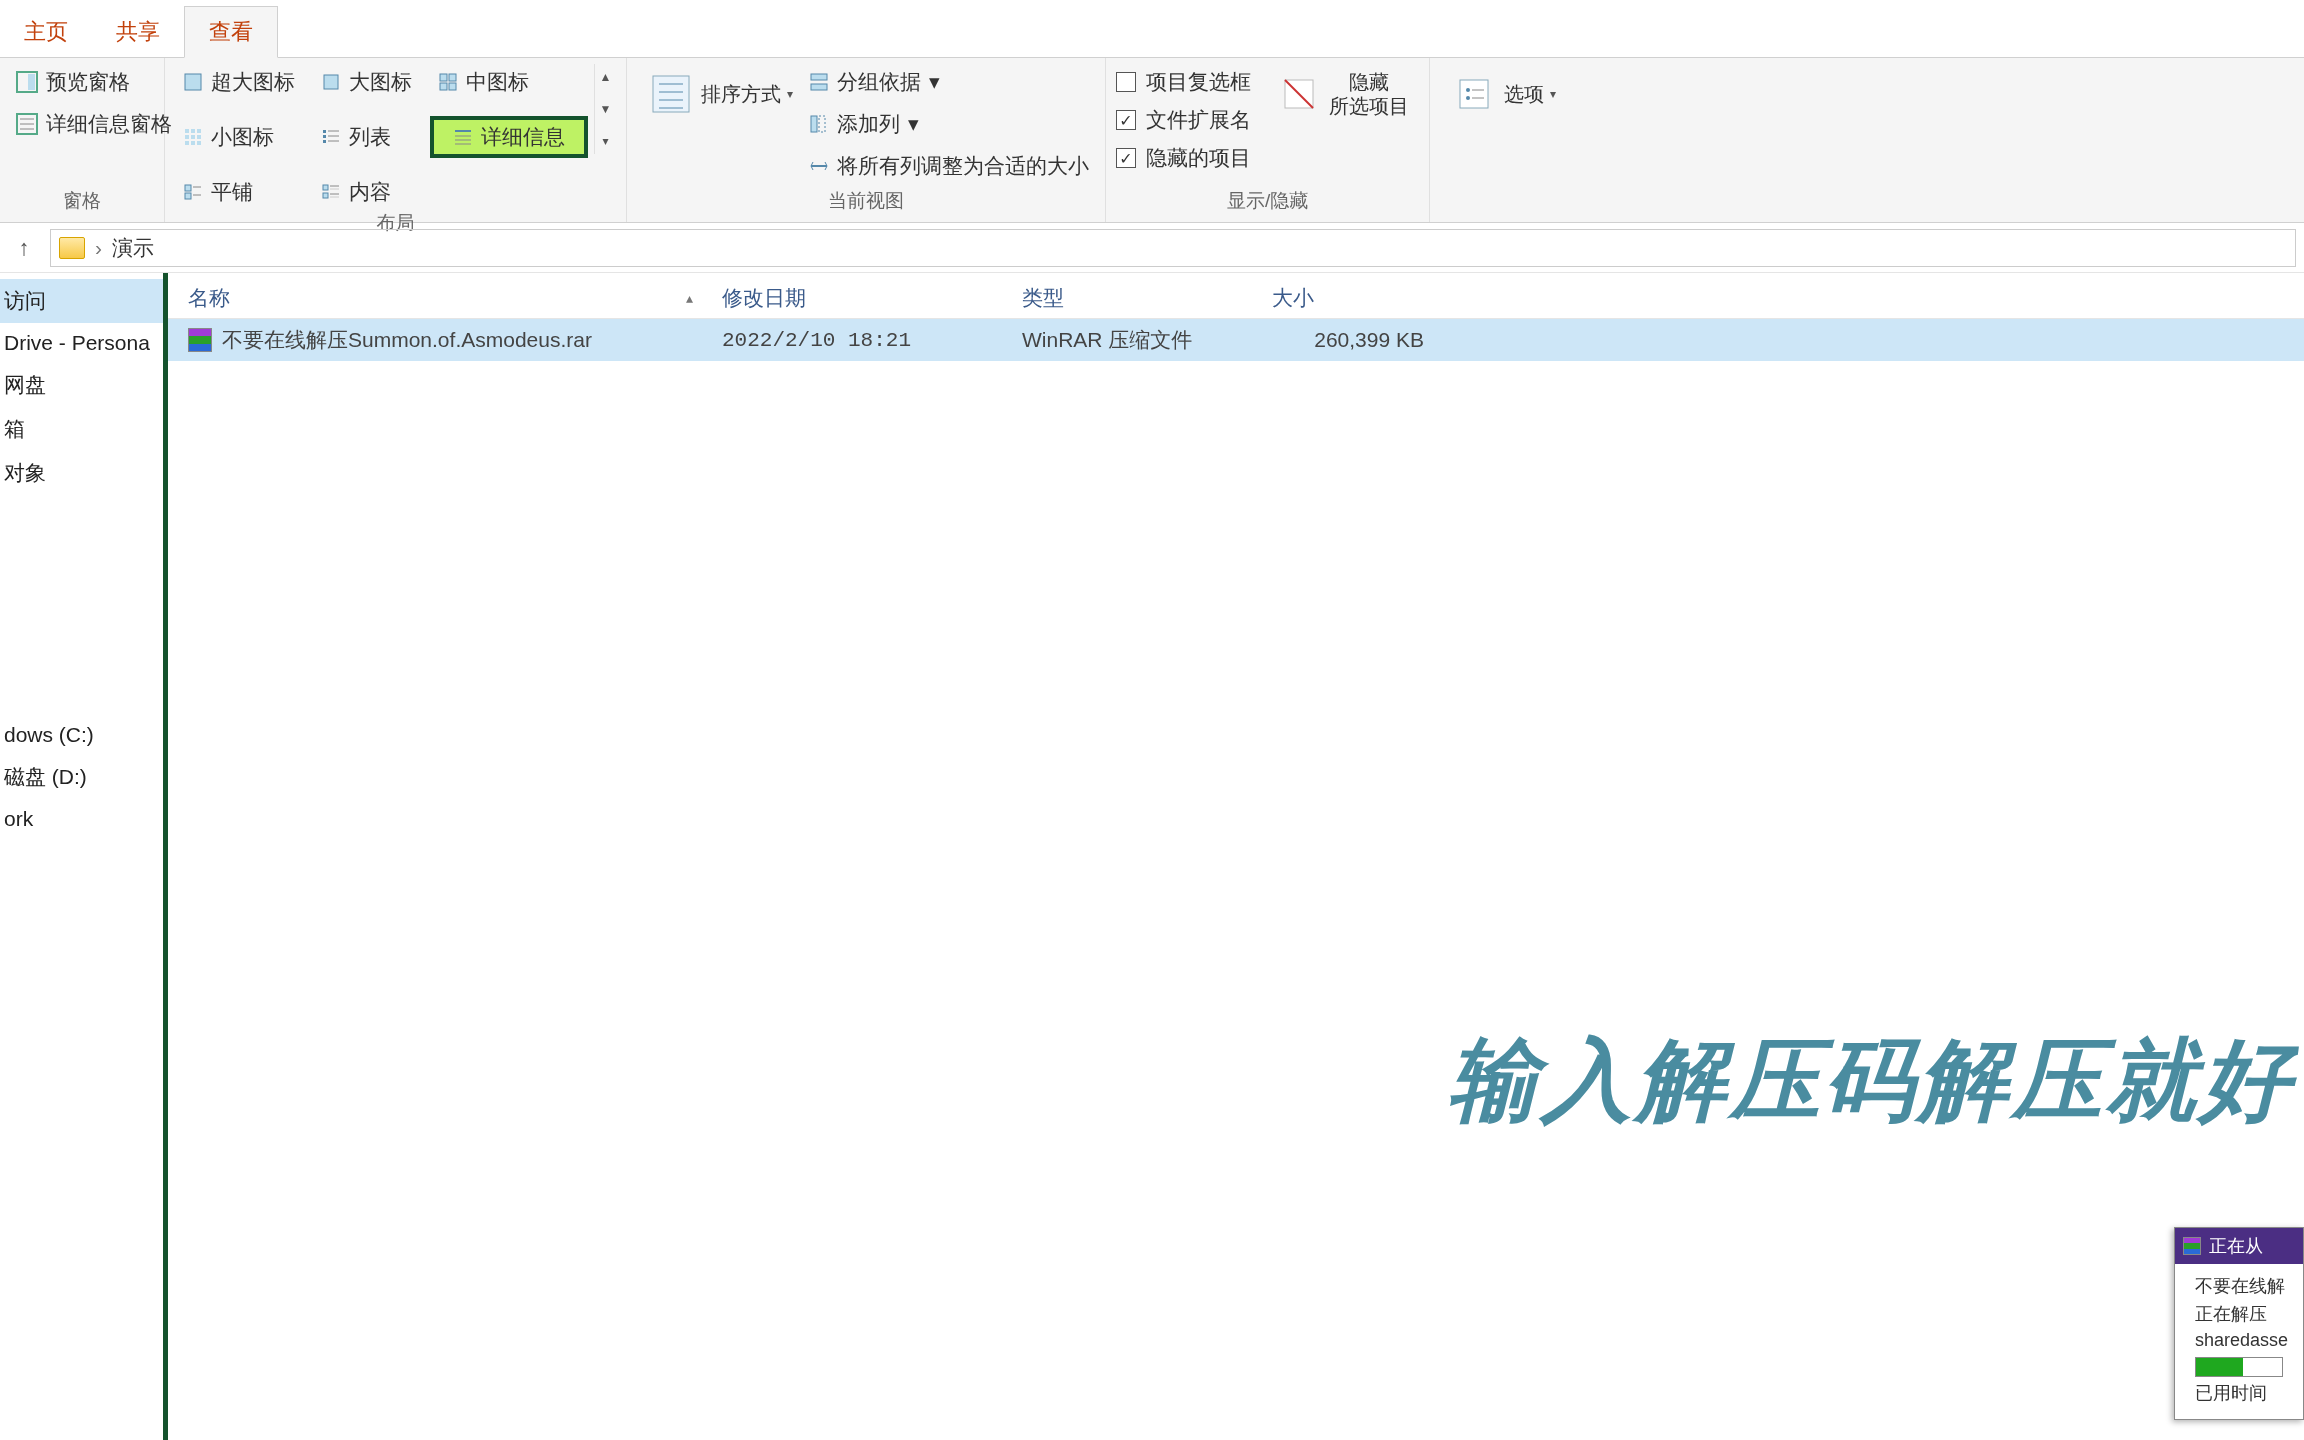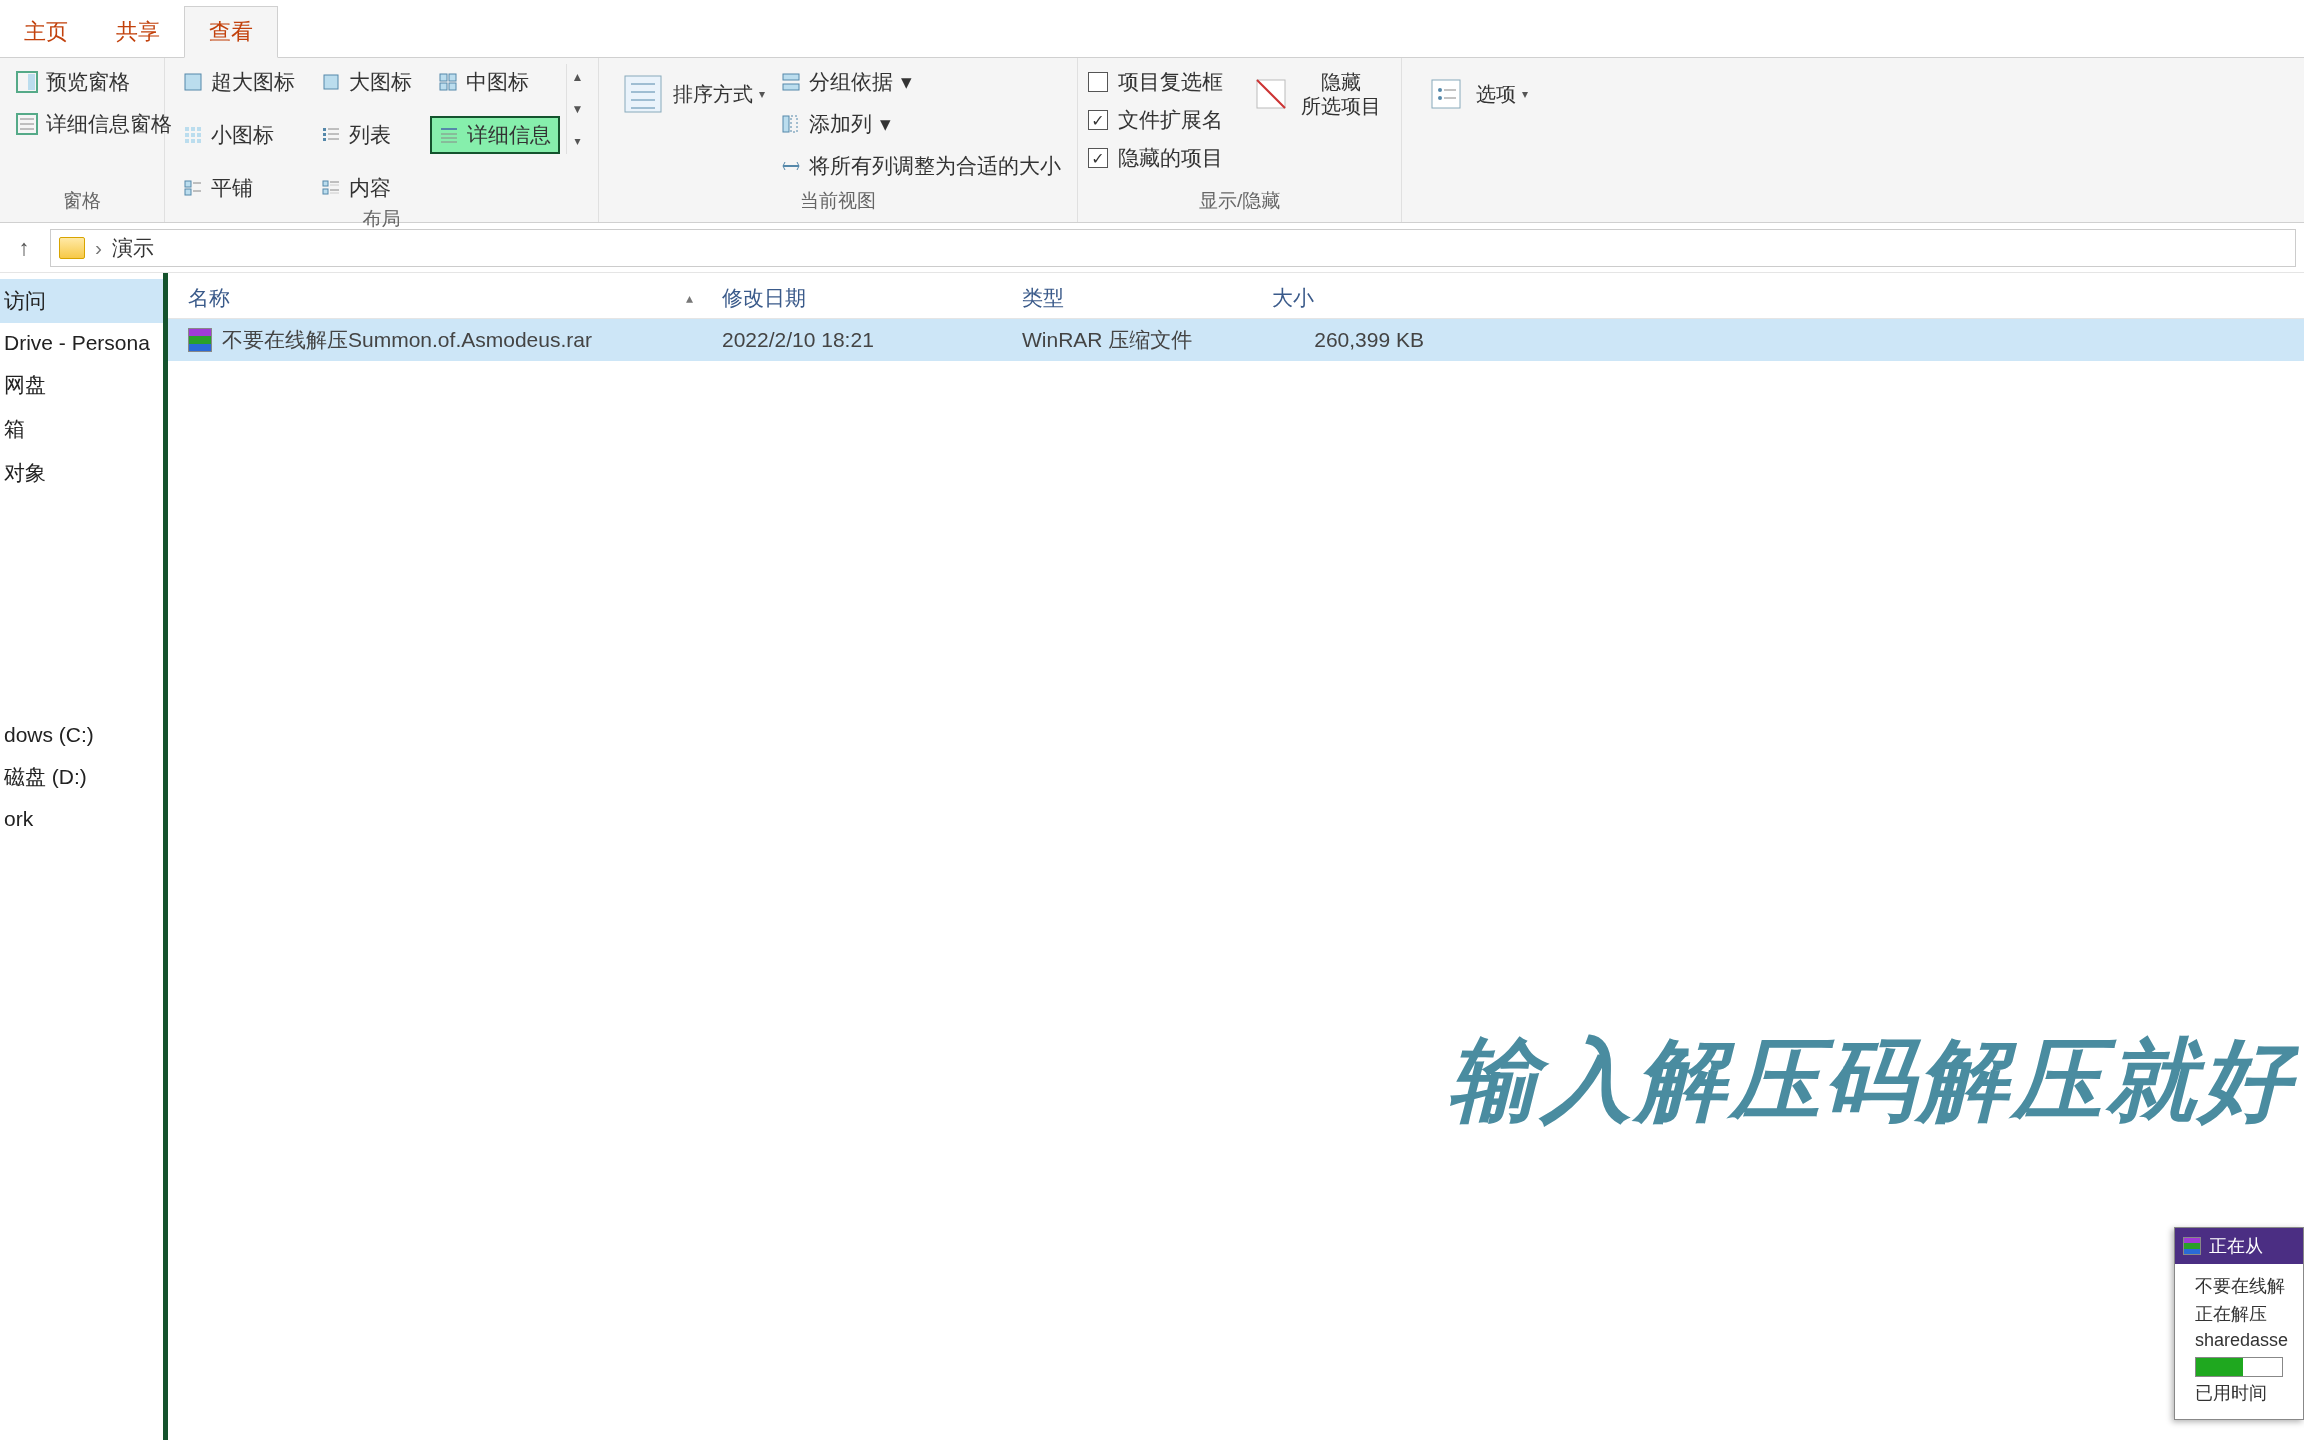--- a/index.html
+++ b/index.html
@@ -18,21 +18,21 @@
 .rgroup { border-right: 1px solid #e0e0e0; padding: 6px 10px 4px 10px; display: flex; flex-direction: column; justify-content: space-between; align-items: center; }
 .rgroup-body { display: flex; align-items: flex-start; flex: 1; }
 .rgroup-label { font-size: 19px; color: #666; text-align: center; padding-bottom: 4px; }
 
 .panes-col { display: flex; flex-direction: column; gap: 6px; }
 .pane-btn { display: flex; align-items: center; gap: 8px; padding: 4px 6px; cursor: pointer; white-space: nowrap; }
 .pane-btn .ic { width: 22px; height: 22px; display: inline-flex; align-items: center; justify-content: center; }
 
 .layout-grid { display: grid; grid-template-columns: auto auto auto; gap: 16px 10px; }
 .layout-item { display: flex; align-items: center; gap: 8px; padding: 4px 8px; cursor: pointer; white-space: nowrap; }
-.layout-item.sel { background: #86efac; border: 2px solid #14532d; padding: 3px 7px; }
+.layout-item.sel { background: #bef264; border: 4px solid #14532d; padding: 3px 19px; }
 .layout-dd { width: 22px; display: flex; flex-direction: column; justify-content: space-between; align-items: center; height: 90px; padding: 6px 0; border-left: 1px solid #e0e0e0; margin-left: 6px; }
 .arrow { font-size: 12px; color: #555; cursor: pointer; }
 
 .big-btn { display: flex; flex-direction: row; align-items: center; justify-content: flex-start; padding: 6px 10px; cursor: pointer; gap: 6px; }
 .big-btn .big-ic { width: 48px; height: 48px; display: flex; align-items: center; justify-content: center; }
 .big-btn .lbl { font-size: 20px; text-align: center; line-height: 1.2; }
 .big-btn .dd { font-size: 12px; color: #555; }
 
 .view-col { display: flex; flex-direction: column; gap: 6px; }
 .view-item { display: flex; align-items: center; gap: 8px; padding: 4px 6px; cursor: pointer; white-space: nowrap; }
@@ -60,21 +60,21 @@
 .col.name { width: 540px; padding-left: 20px; }
 .col.date { width: 300px; }
 .col.type { width: 250px; }
 .col.size { width: 180px; }
 .sort-ind { font-size: 14px; color: #777; }
 
 .row { display: flex; align-items: center; height: 42px; font-size: 21px; color: #444; }
 .row.sel { background: #cde6f7; }
 .cell { padding: 0 14px; }
 .cell.name { width: 540px; padding-left: 20px; display: flex; align-items: center; gap: 10px; }
-.cell.date { width: 300px; }
+.cell.date { width: 300px; font-family: Liberation Mono, monospace; }
 .cell.type { width: 250px; }
 .cell.size { width: 180px; text-align: right; }
 .rar-ic { width: 24px; height: 24px; display: inline-block; background: linear-gradient(to bottom, #a03bd6 0 33%, #2aa02a 33% 66%, #2a6ad6 66% 100%); border: 1px solid #888; }
 
 
 .overlay-text { position: absolute; right: 10px; top: 1020px; font-size: 90px; font-weight: 900; color: #4a8ca0; font-style: italic; letter-spacing: 4px; white-space: nowrap; font-family: "STKaiti","KaiTi",serif; }
 
 
 .popup { position: absolute; right: 0; bottom: 20px; width: 130px; border: 1px solid #888; background: #f0f0f0; box-shadow: -2px 2px 6px rgba(0,0,0,0.3); font-size: 18px; overflow: hidden; }
 .popup-title { background: #4b2e83; color: #fff; padding: 6px 8px; display: flex; align-items: center; gap: 8px; white-space: nowrap; }

